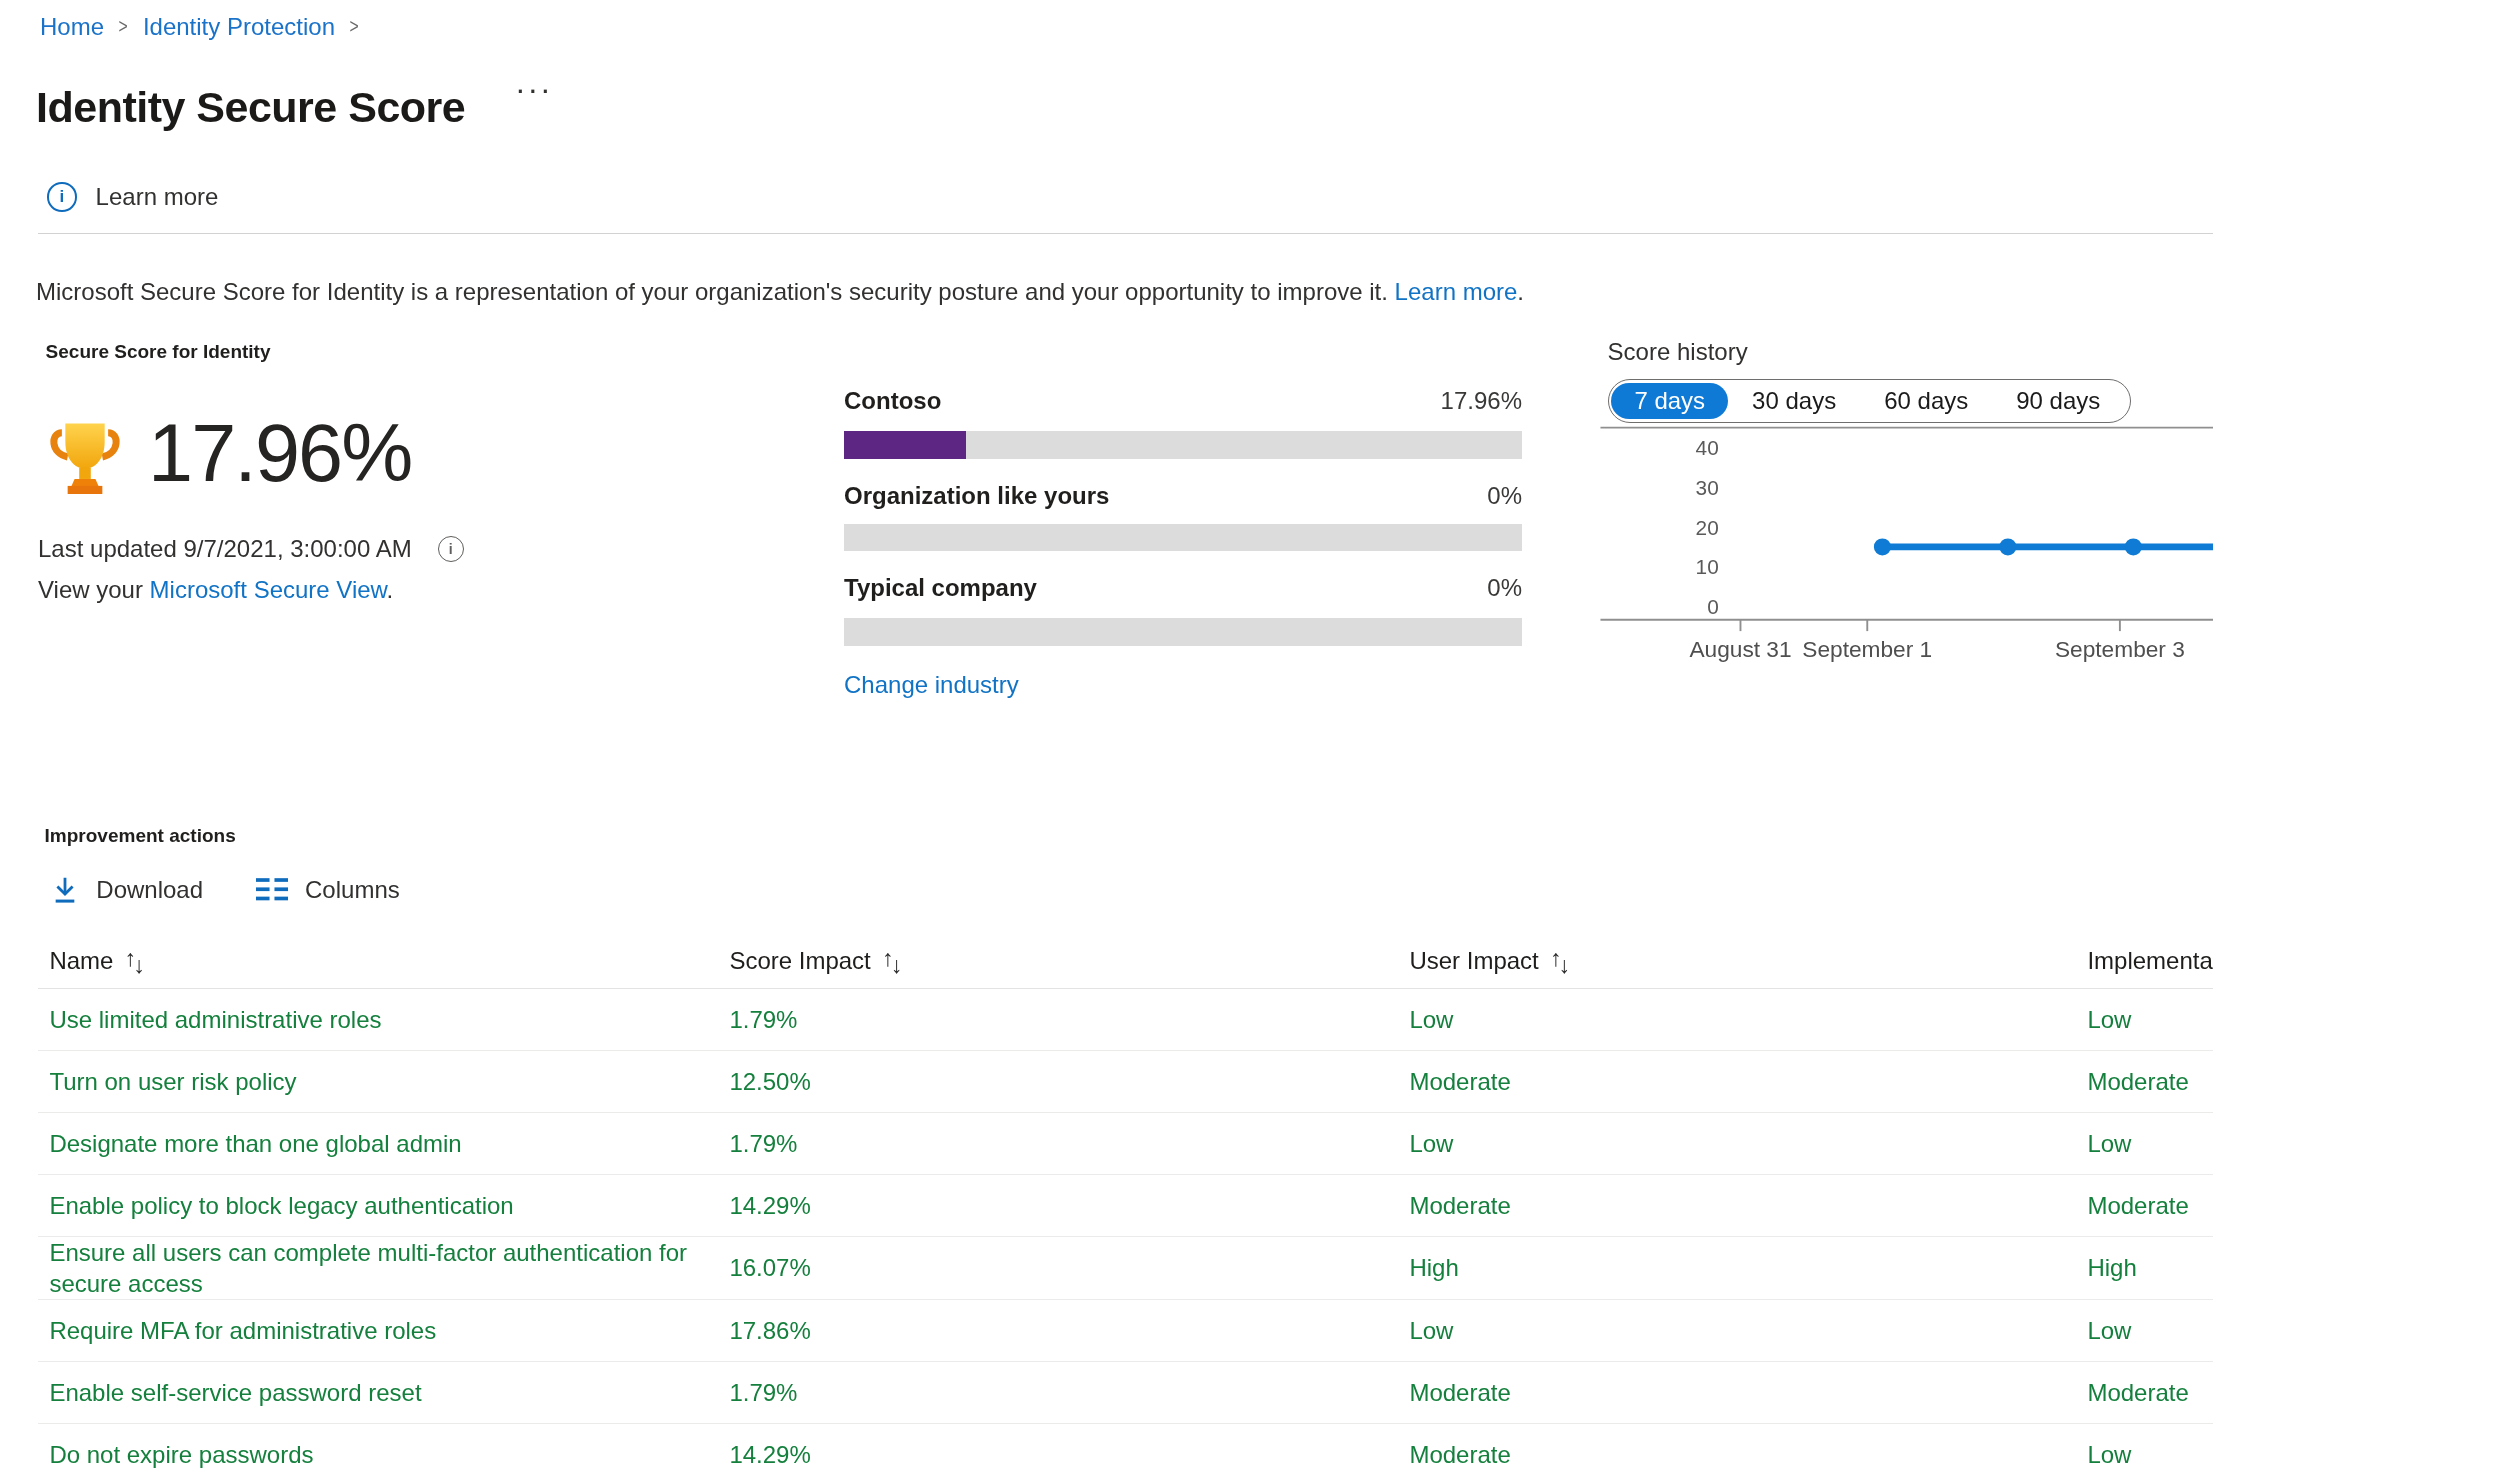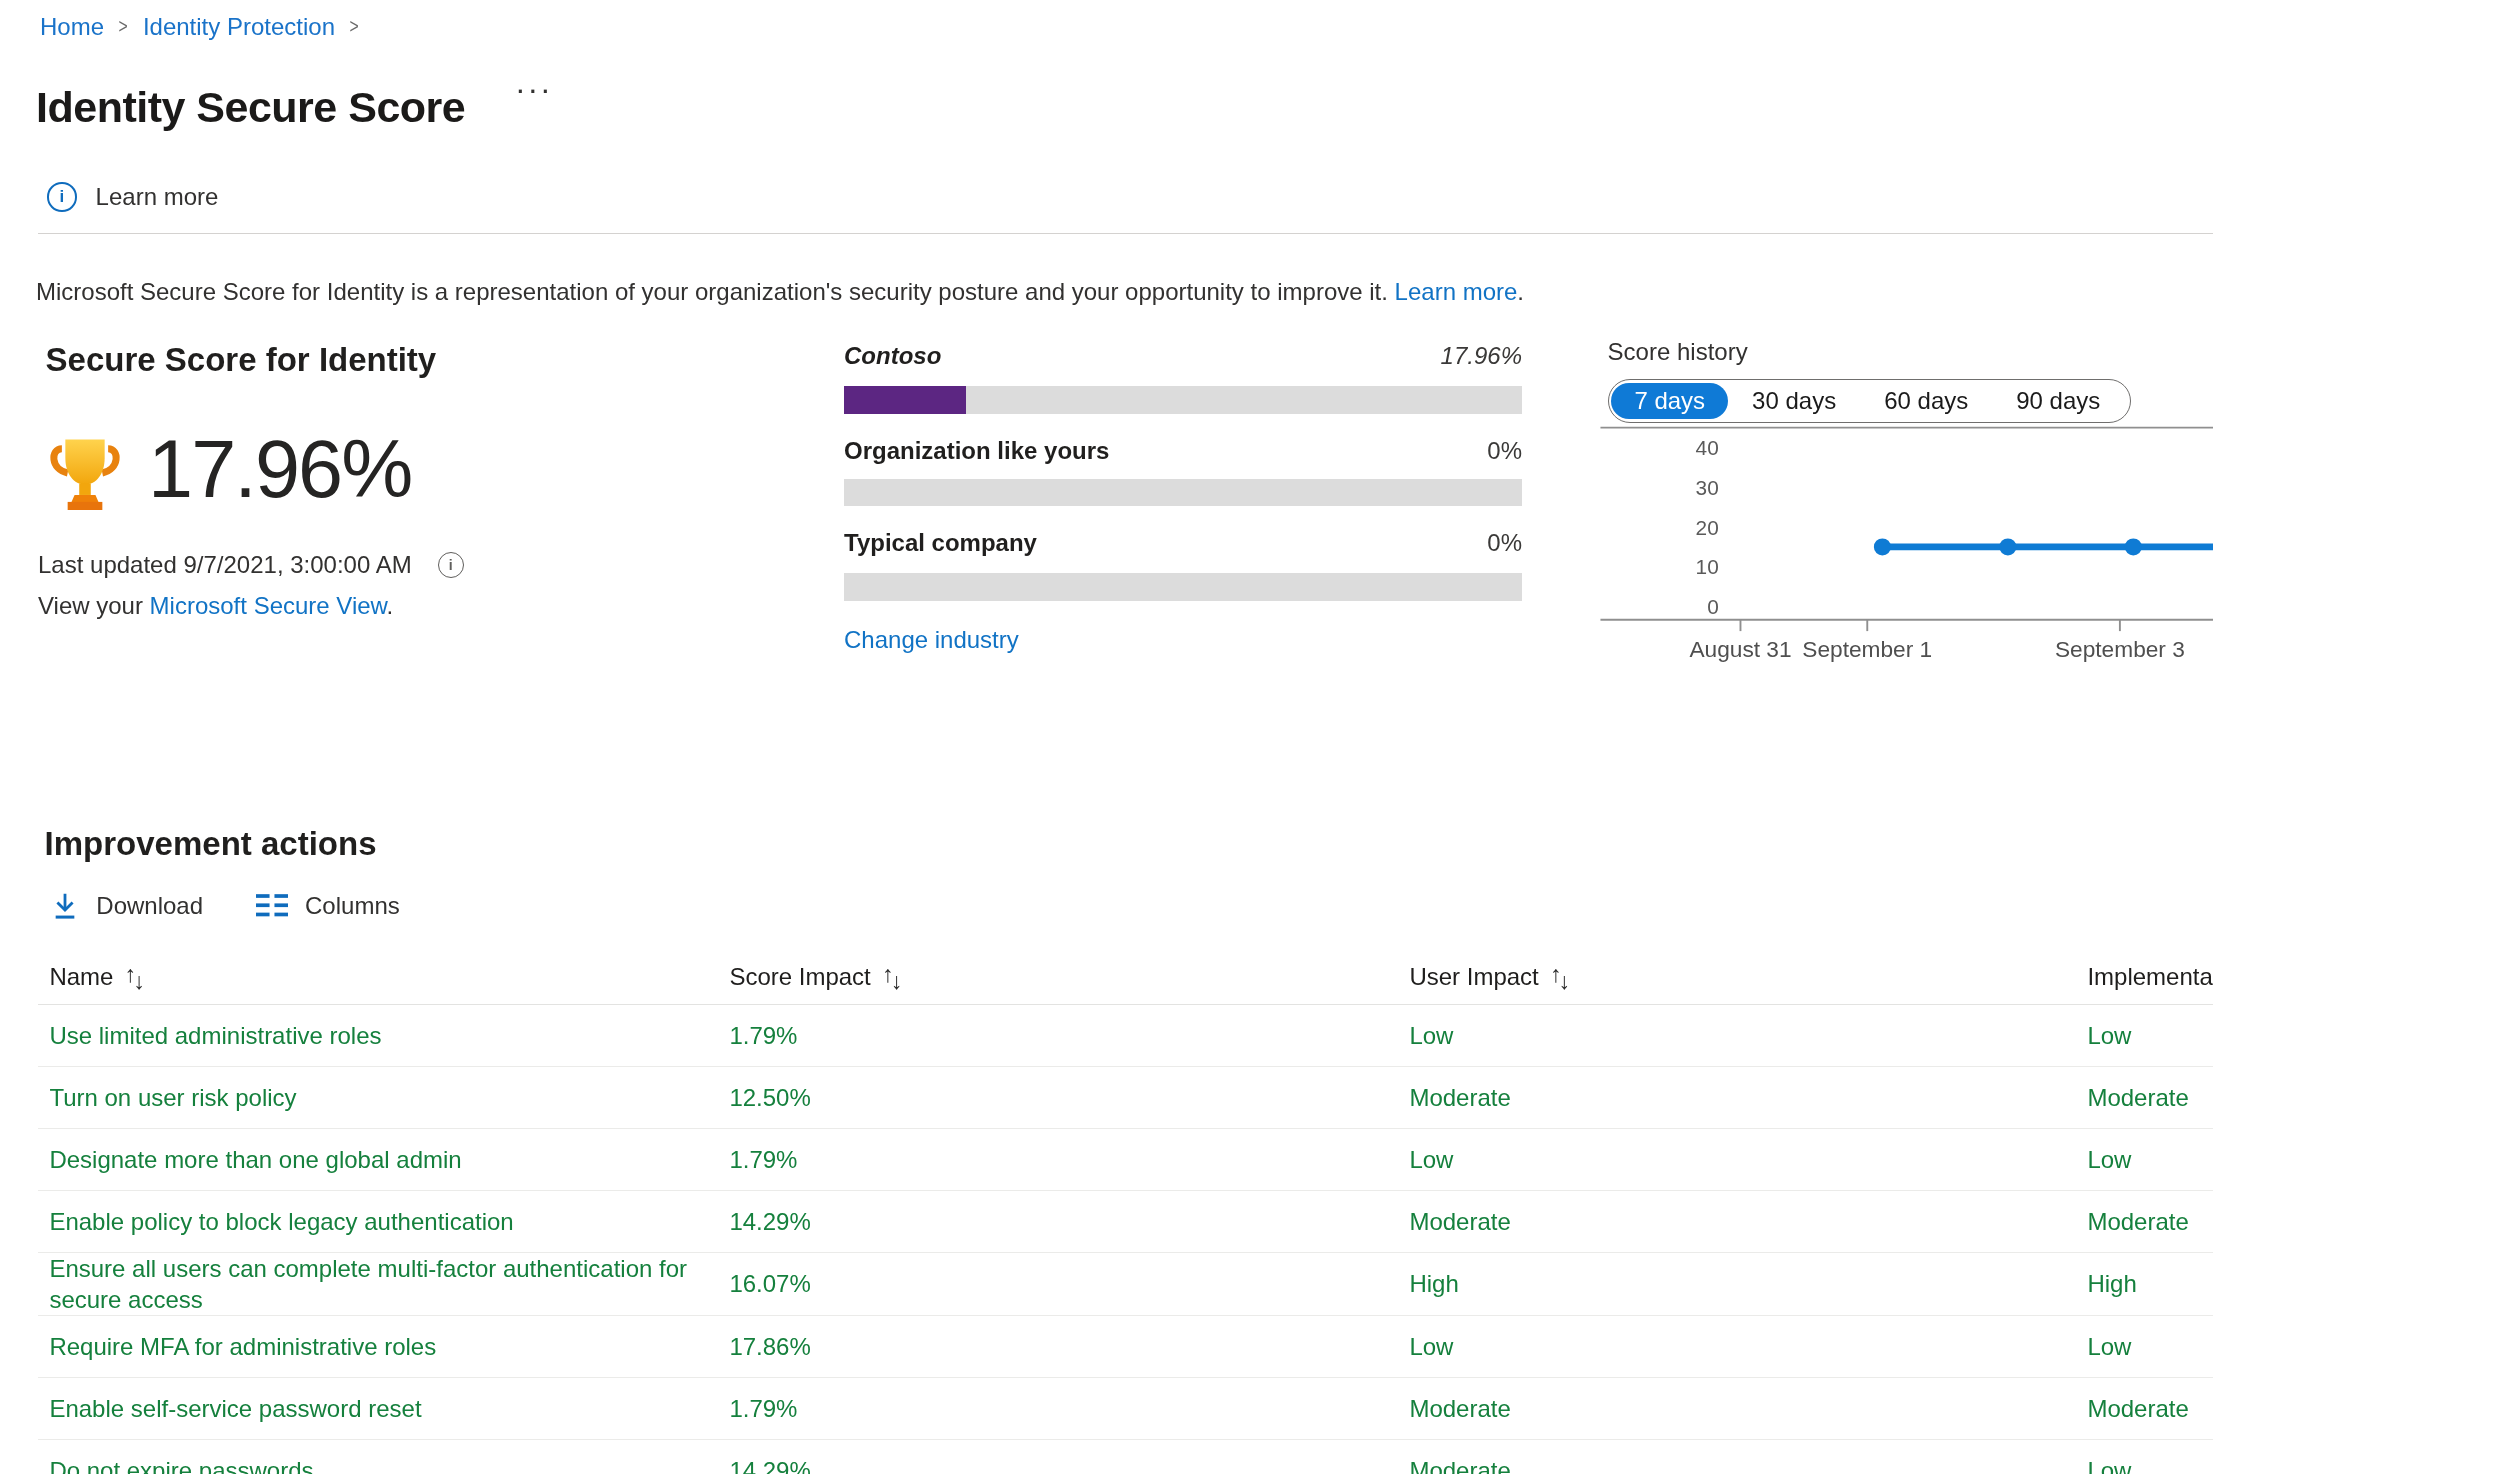--- a/index.html
+++ b/index.html
@@ -19,37 +19,37 @@
   
   .banner{position:absolute;left:47px;top:182px;display:flex;align-items:center;gap:19px;cursor:pointer;}
   .info-ring{width:25.6px;height:25.6px;border:2.4px solid #0f6cbd;border-radius:50%;color:#0f6cbd;
     display:flex;align-items:center;justify-content:center;font-size:17px;font-weight:600;flex:0 0 auto;}
   .banner-label{font-size:24px;color:#323130;}
   .divider{position:absolute;left:38px;width:2474px;height:0;border-top:1.9px solid #d4d2d0;top:233px;}
   
   .intro{position:absolute;left:36px;top:278px;font-size:24px;margin:0;color:#323130;}
   
   .score-col{position:absolute;left:38px;top:341px;width:757px;}
-  .h2{font-size:33px;font-weight:700;color:#201f1e;margin:0;}
+  .h2{font-size:19px;font-weight:700;color:#201f1e;margin:0;}
   .score-col .h2{padding-left:7.6px;}
   .score-row{display:flex;align-items:flex-start;margin-top:47px;padding-left:9.5px;}
   .trophy{width:74px;height:78px;margin-top:7.6px;flex:0 0 auto;}
   .score-value{font-size:81px;font-weight:400;color:#252423;letter-spacing:-1.9px;line-height:87px;margin-left:26.5px;}
   .score-meta{margin-top:38px;font-size:24px;display:flex;align-items:center;gap:26px;color:#323130;}
   .info-ring-gray{width:24px;height:24px;border:1.9px solid #5f5e5c;border-radius:50%;color:#5f5e5c;
     display:flex;align-items:center;justify-content:center;font-size:14px;font-weight:600;flex:0 0 auto;cursor:pointer;}
   .score-view{margin-top:13.3px;font-size:24px;}
   
   .cmp-col{position:absolute;left:844px;top:341px;width:678px;}
   .cmp-head{display:flex;justify-content:space-between;align-items:baseline;line-height:30px;}
   .cmp-label{font-size:24px;font-weight:700;color:#201f1e;}
   .cmp-value{font-size:24px;color:#3a3938;}
   .track{margin-top:15px;height:27.5px;background:#dcdcdc;position:relative;overflow:hidden;}
   .fill{position:absolute;left:0;top:0;bottom:0;background:#5c2682;}
-  .cmp-row1{font-style:italic;}
+  .cmp-row1{margin-top:45px;}
   .cmp-row2 .cmp-head{margin-top:22px;}
   .cmp-row2 .track{margin-top:13.3px;}
   .cmp-row3 .cmp-head{margin-top:22px;}
   .cmp-link{display:inline-block;margin-top:25.6px;font-size:24px;}
   
   .hist-col{position:absolute;left:1600px;top:337px;width:913px;height:341px;}
   .hist-label{font-size:24px;color:#323130;margin-left:7.6px;line-height:30px;}
   .pill-group{position:absolute;left:7.6px;top:42px;height:42px;display:inline-flex;align-items:center;
     border:1.9px solid #6f6e6d;border-radius:24px;background:#fff;padding-right:5.7px;}
   .pill{font-size:24px;border:none;background:transparent;color:#1b1b1b;cursor:pointer;

